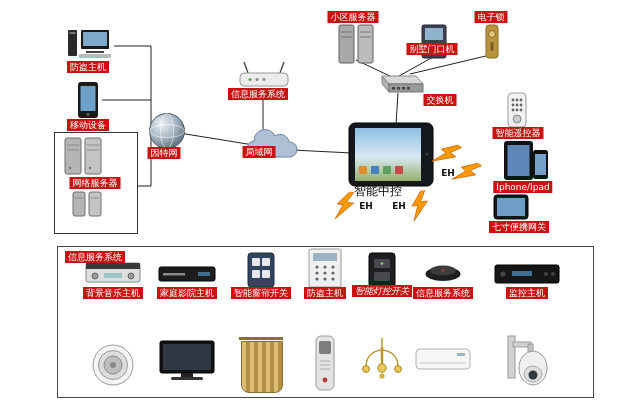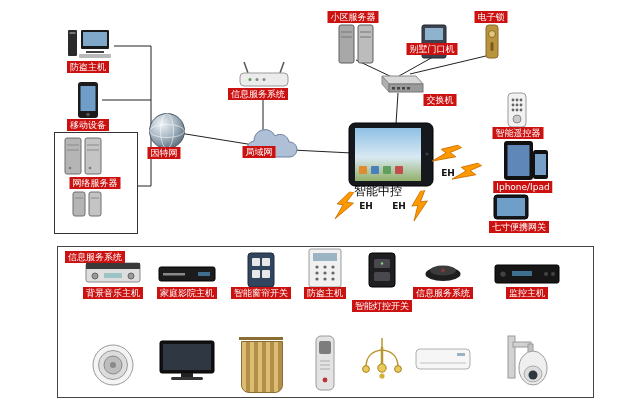--- a/index.html
+++ b/index.html
@@ -351,21 +351,21 @@
   </div>
 
   <div class="abs icon" style="left:368px;top:252px;">
     <svg width="28" height="36" viewBox="0 0 28 36">
       <rect x="1" y="1" width="26" height="34" rx="3" fill="#1f1f22" stroke="#000"></rect>
       <rect x="6" y="7" width="16" height="9" rx="1.5" fill="#48484e"></rect>
       <rect x="6" y="20" width="16" height="9" rx="1.5" fill="#48484e"></rect>
       <circle cx="14" cy="11.5" r="1.3" fill="#7fd07f"></circle>
     </svg>
   </div>
-  <div class="rlabel" style="left:382px;top:300px;">智能灯控开关</div>
+  <div class="rlabel" style="left:382px;top:285px;font-style:italic;">智能灯控开关</div>
   <div class="abs icon" style="left:361px;top:338px;">
     <svg width="42" height="44" viewBox="0 0 42 44">
       <line x1="21" y1="0" x2="21" y2="9" stroke="#b8962e" stroke-width="1.5"></line>
       <line x1="21" y1="9" x2="21" y2="26" stroke="#b8962e" stroke-width="2.5"></line>
       <path d="M21,12 C10,13 5,20 5,29" fill="none" stroke="#b8962e" stroke-width="1.5"></path>
       <path d="M21,12 C32,13 37,20 37,29" fill="none" stroke="#b8962e" stroke-width="1.5"></path>
       <circle cx="5" cy="31" r="3.4" fill="#e8c95a" stroke="#a8841f"></circle>
       <circle cx="21" cy="30" r="4.2" fill="#e8c95a" stroke="#a8841f"></circle>
       <circle cx="37" cy="31" r="3.4" fill="#e8c95a" stroke="#a8841f"></circle>
       <circle cx="21" cy="38" r="2.6" fill="#d4af37"></circle>

